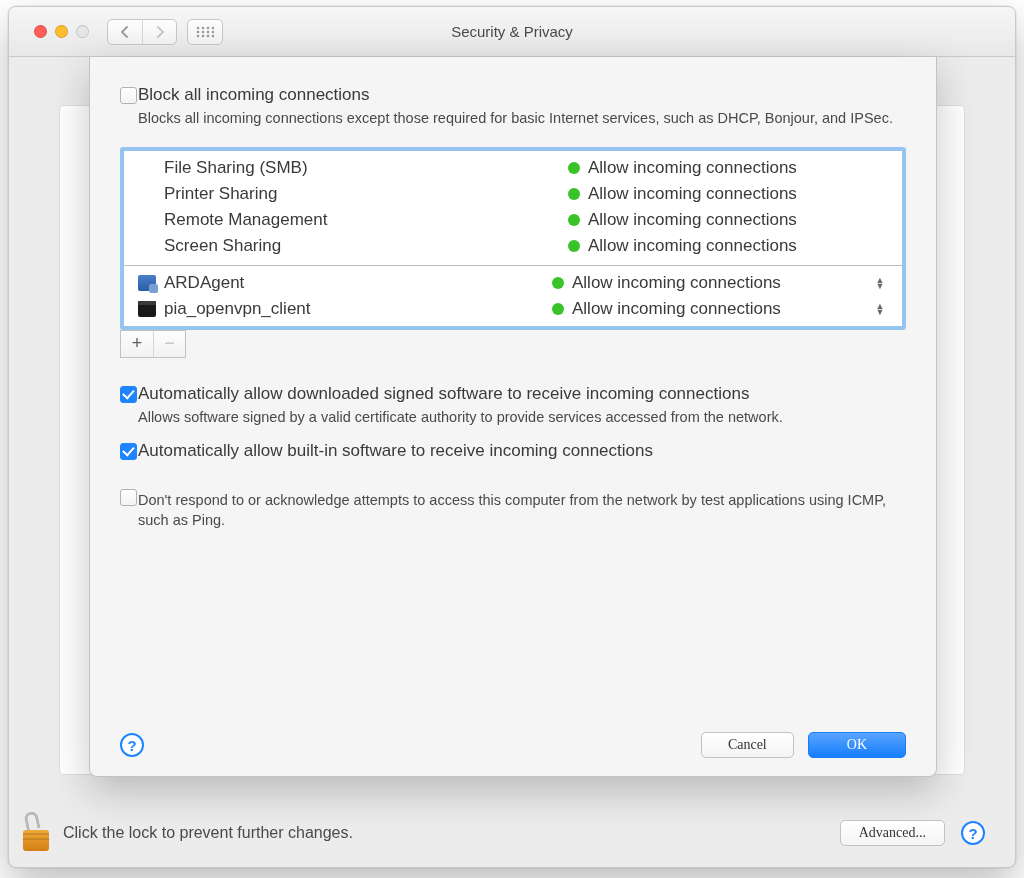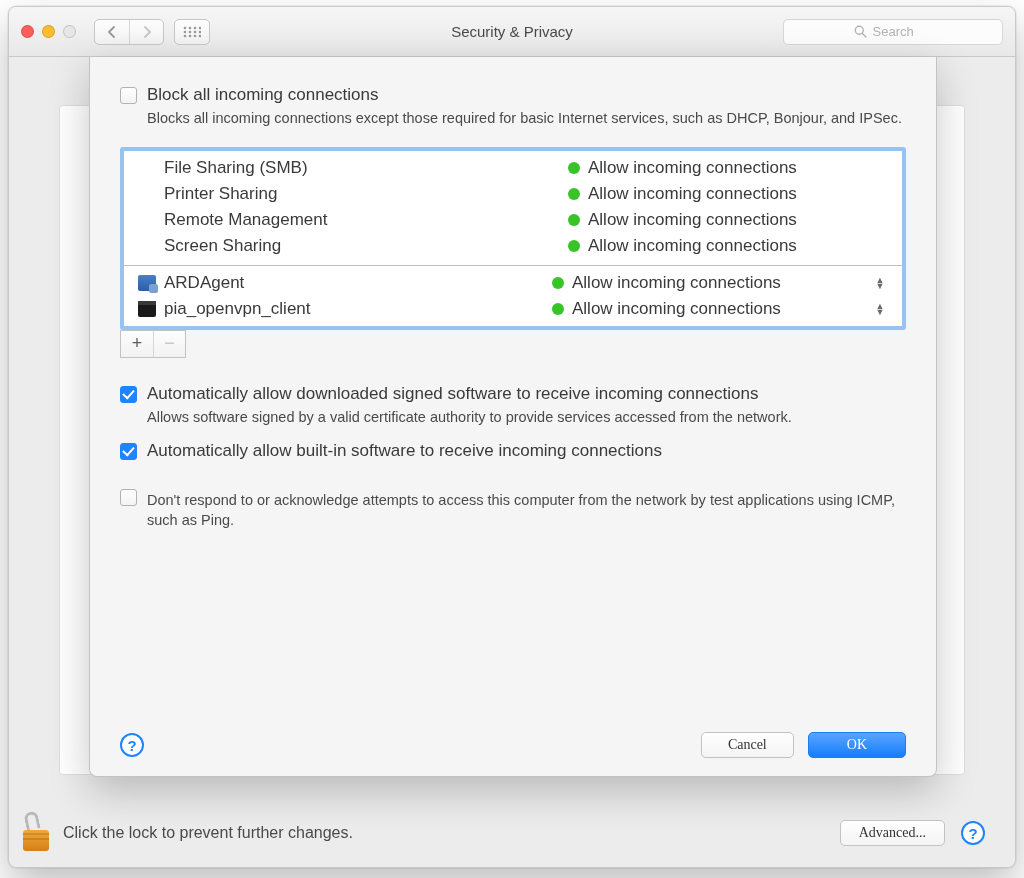--- a/index.html
+++ b/index.html
@@ -14,21 +14,21 @@
     border-radius: 8px;
     box-shadow: 0 18px 40px rgba(0,0,0,0.25), 0 0 0 1px rgba(0,0,0,0.05);
     overflow: hidden;
   }
   .titlebar {
     height: 50px;
     background: linear-gradient(#f6f6f6, #e8e8e8);
     border-bottom: 1px solid #c9c9c9;
     display: flex;
     align-items: center;
-    padding: 0 12px;
+    padding: 0 25px;
     gap: 10px;
     position: relative;
   }
   .traffic { display: flex; gap: 8px; margin-right: 8px; }
   .tl-dot { width: 13px; height: 13px; border-radius: 50%; border: 1px solid rgba(0,0,0,0.15); }
   .tl-close { background: #ff5f57; }
   .tl-min   { background: #febc2e; }
   .tl-max   { background: #e6e6e6; }
   .seg {
     display: inline-flex;
@@ -75,21 +75,21 @@
     left: 80px; top: 50px;
     width: 848px; height: 720px;
     background: #f5f5f5;
     border: 1px solid #c3c3c3;
     border-top: none;
     border-radius: 0 0 8px 8px;
     box-shadow: 0 14px 40px rgba(0,0,0,0.22);
     padding: 28px 30px 70px 30px;
   }
 
-  .opt { display: flex; align-items: flex-start; gap: 10px; }
+  .opt { display: flex; align-items: flex-start; gap: 1px; }
   .opt + .opt { margin-top: 18px; }
   .cb {
     width: 17px; height: 17px; flex: 0 0 17px;
     border: 1px solid #b2b2b2; border-radius: 3px;
     background: linear-gradient(#fff,#f3f3f3);
     display: flex; align-items: center; justify-content: center;
     margin-top: 2px;
   }
   .cb.checked { background: #1f84ff; border-color: #1f84ff; }
   .cb.checked::after {
@@ -216,27 +216,20 @@
               <circle cx="17" cy="6" r="1.3"></circle>
             <circle cx="2" cy="10" r="1.3"></circle>
               <circle cx="7" cy="10" r="1.3"></circle>
               <circle cx="12" cy="10" r="1.3"></circle>
               <circle cx="17" cy="10" r="1.3"></circle>
           </g>
         </svg>
       </button>
     </div>
     <div class="title-text">Security &amp; Privacy</div>
-    <div class="search">
-      <svg width="13" height="13" viewBox="0 0 13 13">
-          <circle cx="5.3" cy="5.3" r="4" fill="none" stroke="#b3b3b3" stroke-width="1.4"></circle>
-          <line x1="8.4" y1="8.4" x2="12" y2="12" stroke="#b3b3b3" stroke-width="1.4" stroke-linecap="round"></line>
-        </svg>
-      <input placeholder="Search" style="">
-    </div>
   </div>
 
   <div class="bgpanel"></div>
 
   <div class="sheet">
 
     <div class="opt">
       <div class="cb"></div>
       <div class="opt-body">
         <div class="opt-title">Block all incoming connections</div>

